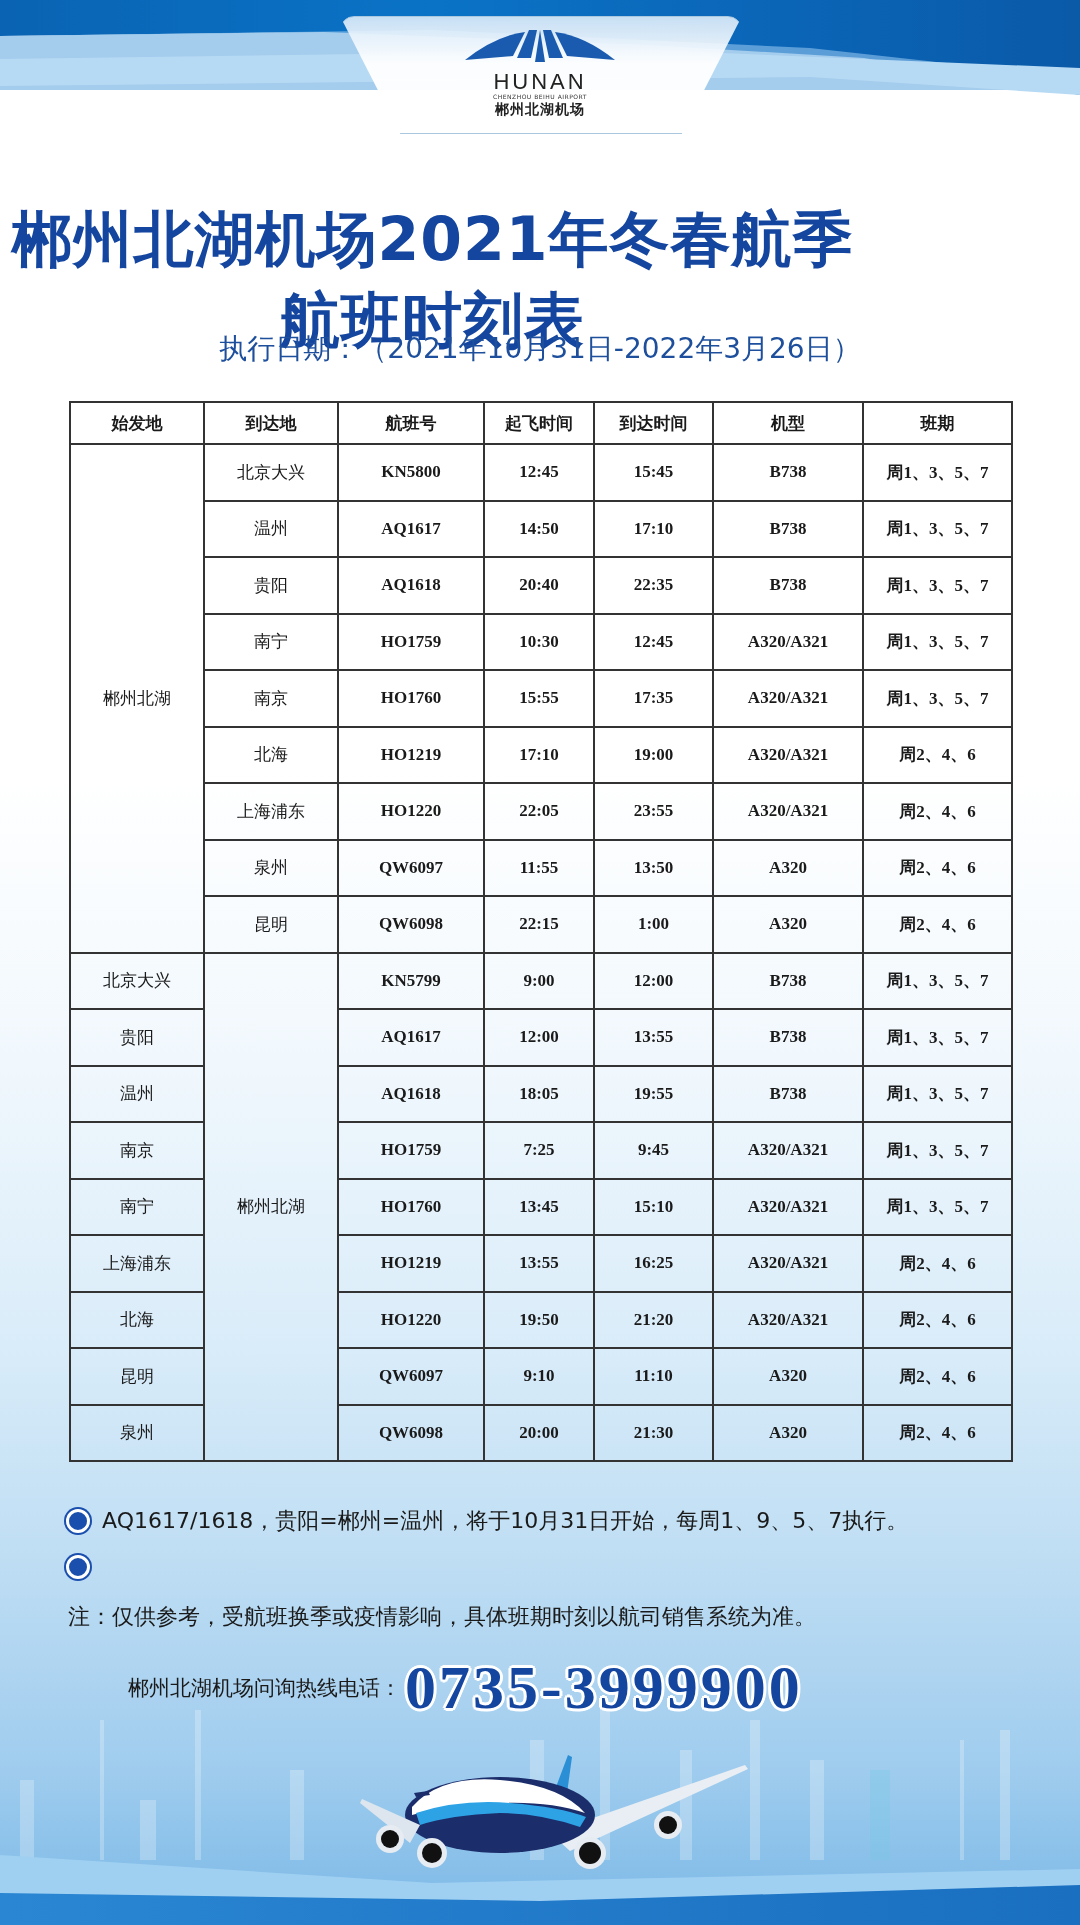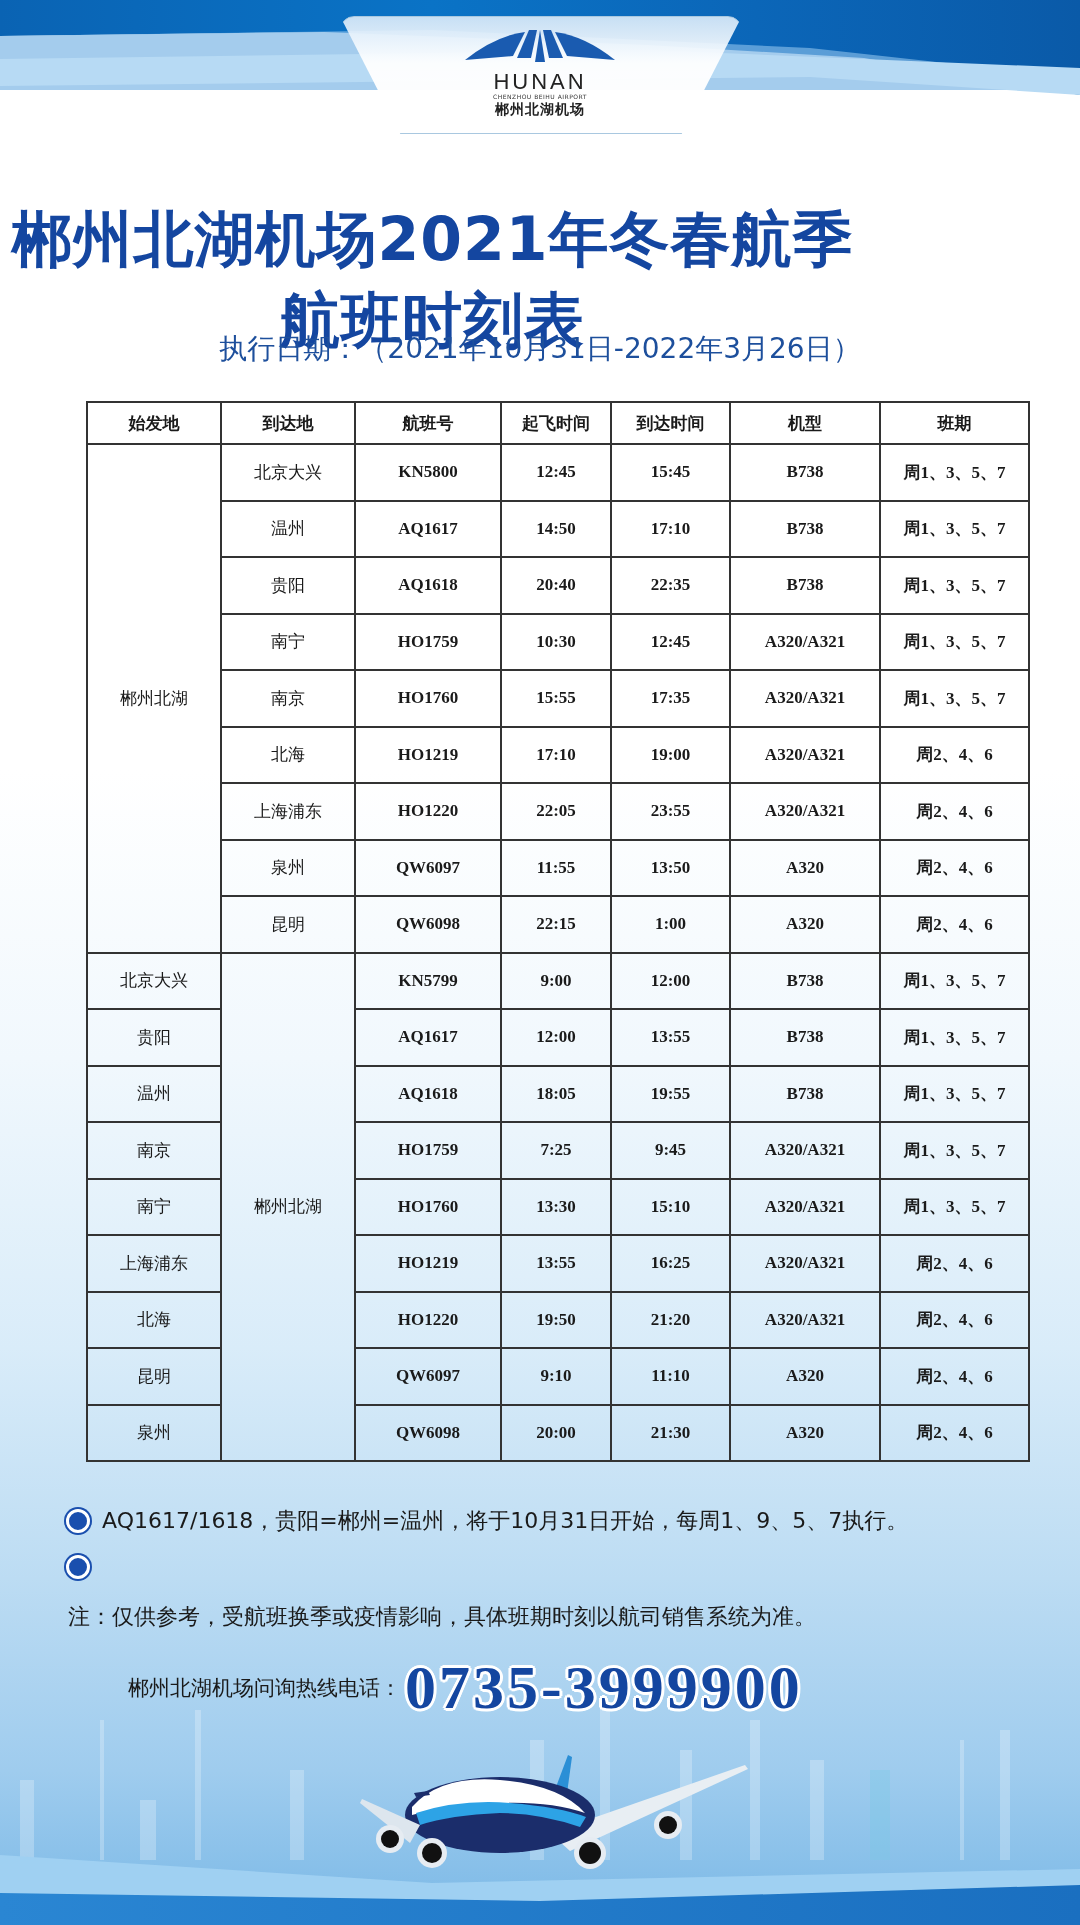--- a/index.html
+++ b/index.html
@@ -42,21 +42,21 @@
     position: absolute; top: 200px; left: 0; width: 865px; text-align: center;
     font-size: 60px; font-weight: bold; color: #1446a0; letter-spacing: 1px;
     font-family: "DejaVu Sans", sans-serif;
   }
   .subtitle {
     position: absolute; top: 305px; left: 0; width: 1080px; text-align: center;
     font-size: 28px; color: #1d4f9c; margin-top: 25px;
   }
 
   table.schedule {
-    position: absolute; left: 86px; top: 401px; width: 942px;
+    position: absolute; left: 69px; top: 401px; width: 942px;
     border-collapse: collapse; table-layout: fixed;
     background: transparent;
   }
   table.schedule th, table.schedule td {
     border: 2px solid #333; text-align: center; vertical-align: middle;
     color: #1a1a1a; padding: 0;
   }
   table.schedule th { height: 40px; font-size: 17px; font-weight: bold; background: rgba(255,255,255,0.6); }
   table.schedule td { height: 54.5px; font-size: 17px; }
   td.city { font-family: "DejaVu Sans", sans-serif; font-size: 16px; margin-top: 36px; }
@@ -242,21 +242,21 @@
       <td class="city">南京</td>
       <td class="num">HO1759</td>
       <td class="num">7:25</td>
       <td class="num">9:45</td>
       <td class="num">A320/A321</td>
       <td class="days">周1、3、5、7</td>
     </tr>
     <tr>
       <td class="city">南宁</td>
       <td class="num">HO1760</td>
-      <td class="num">13:30</td>
+      <td class="num">13:45</td>
       <td class="num">15:10</td>
       <td class="num">A320/A321</td>
       <td class="days">周1、3、5、7</td>
     </tr>
     <tr>
       <td class="city">上海浦东</td>
       <td class="num">HO1219</td>
       <td class="num">13:55</td>
       <td class="num">16:25</td>
       <td class="num">A320/A321</td>

